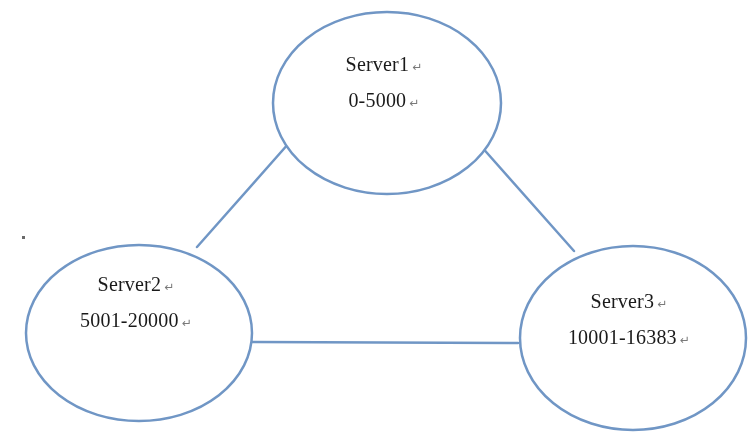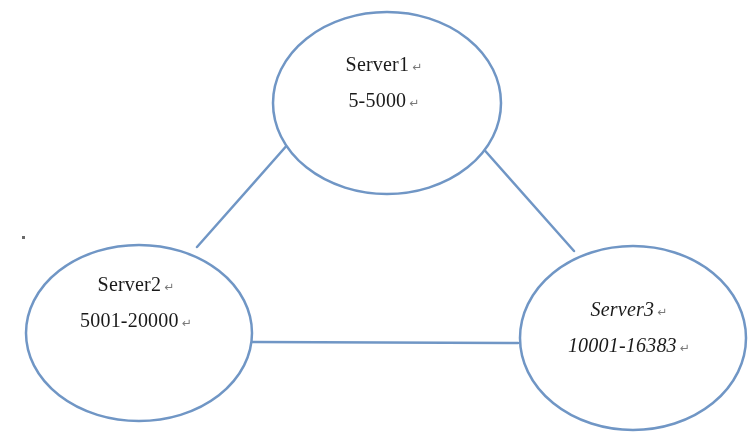--- a/index.html
+++ b/index.html
@@ -51,21 +51,21 @@
   .node-label .line{display:block;}
   .return-mark{
     font-family:"DejaVu Sans",sans-serif;
     font-size:12px;
     color:var(--return-mark);
     margin-left:3px;
     vertical-align:baseline;
   }
   .label-server1{left:262px;top:48px;}
   .label-server2{left:14px;top:268px;}
-  .label-server3{left:507px;top:293px;font-style:italic;}
+  .label-server3{left:507px;top:285px;}
   .stray-dot{
     position:absolute;
     left:10px;top:236px;
     width:3px;height:3px;
     background:#6a6a6a;
   }
 </style>
 </head>
 <body>
 
@@ -77,21 +77,21 @@
     <line class="edge" x1="468" y1="145" x2="562" y2="251"></line>
     <line class="edge" x1="240" y1="342" x2="506" y2="343"></line>
 
     <ellipse class="node-ellipse" cx="375" cy="103" rx="114" ry="91"></ellipse>
     <ellipse class="node-ellipse" cx="127" cy="333" rx="113" ry="88"></ellipse>
     <ellipse class="node-ellipse" cx="621" cy="338" rx="113" ry="92"></ellipse>
   </svg>
 
   <div class="node-label label-server1">
     <span class="line"><span>Server1</span><span class="return-mark">↵</span></span>
-    <span class="line"><span>5-5000</span><span class="return-mark">↵</span></span>
+    <span class="line"><span>0-5000</span><span class="return-mark">↵</span></span>
   </div>
 
   <div class="node-label label-server2">
     <span class="line"><span>Server2</span><span class="return-mark">↵</span></span>
     <span class="line"><span>5001-20000</span><span class="return-mark">↵</span></span>
   </div>
 
   <div class="node-label label-server3">
     <span class="line"><span>Server3</span><span class="return-mark">↵</span></span>
     <span class="line"><span>10001-16383</span><span class="return-mark">↵</span></span>

